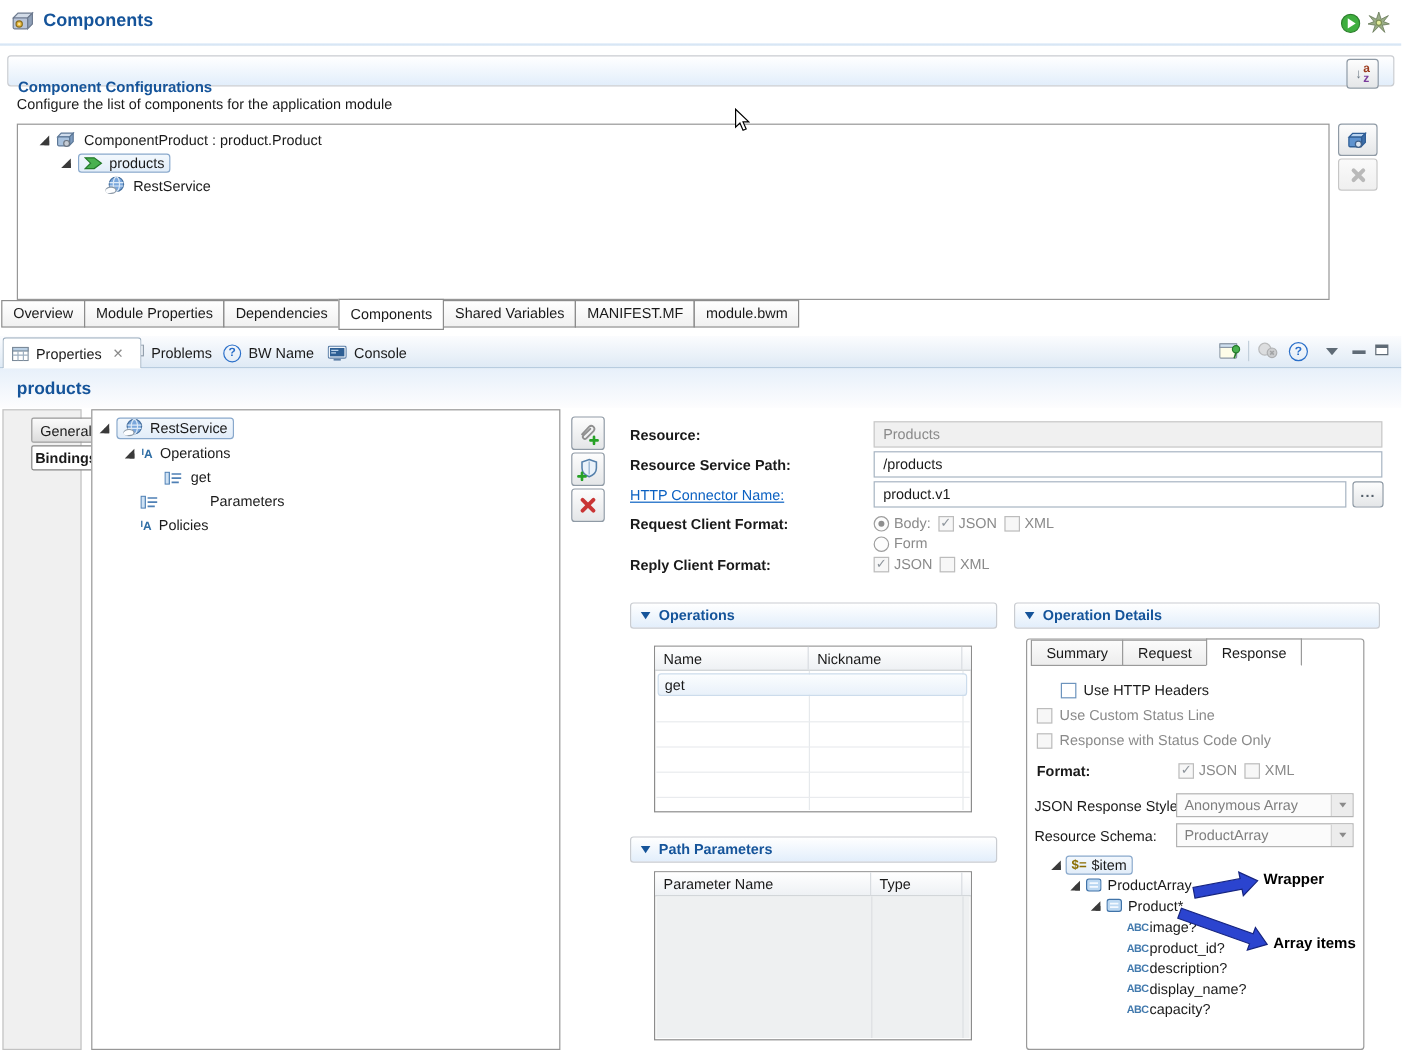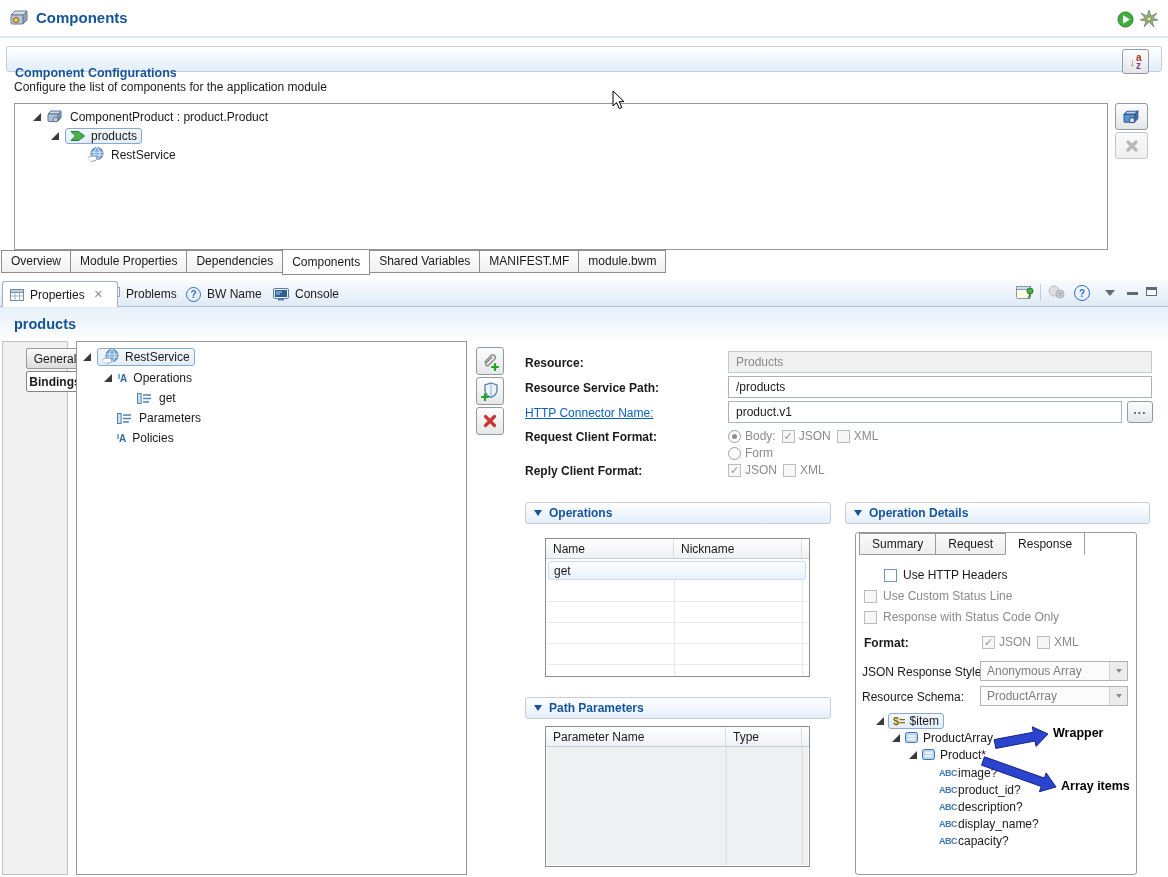--- a/index.html
+++ b/index.html
@@ -304,21 +304,21 @@
     </div>
     <div class="titem" style="margin:2px 0 0 60px;height:18px;">
       <span style="margin-right:7px;">
         <svg width="15" height="11" viewBox="0 0 15 11">
           <rect x="0.5" y="0.5" width="3.6" height="10" fill="#cfe2f4" stroke="#4f80b5"></rect>
           <path d="M6 2 H14 M6 5.5 H14 M6 9 H12" stroke="#4f80b5" stroke-width="1.4"></path>
         </svg>
       </span>
       <span>get</span>
     </div>
-    <div class="titem" style="margin:2px 0 0 40px;height:18px;">
+    <div class="titem" style="margin:2px 0 0 40px;height:18px;gap:36px;">
       <span style="margin-right:7px;">
         <svg width="15" height="11" viewBox="0 0 15 11">
           <rect x="0.5" y="0.5" width="3.6" height="10" fill="#cfe2f4" stroke="#4f80b5"></rect>
           <path d="M6 2 H14 M6 5.5 H14 M6 9 H12" stroke="#4f80b5" stroke-width="1.4"></path>
         </svg>
       </span>
       <span>Parameters</span>
     </div>
     <div class="titem" style="margin:2px 0 0 40px;height:18px;">
       <span class="ico-ia" style="margin-right:6px;"><i>I</i>A</span>

